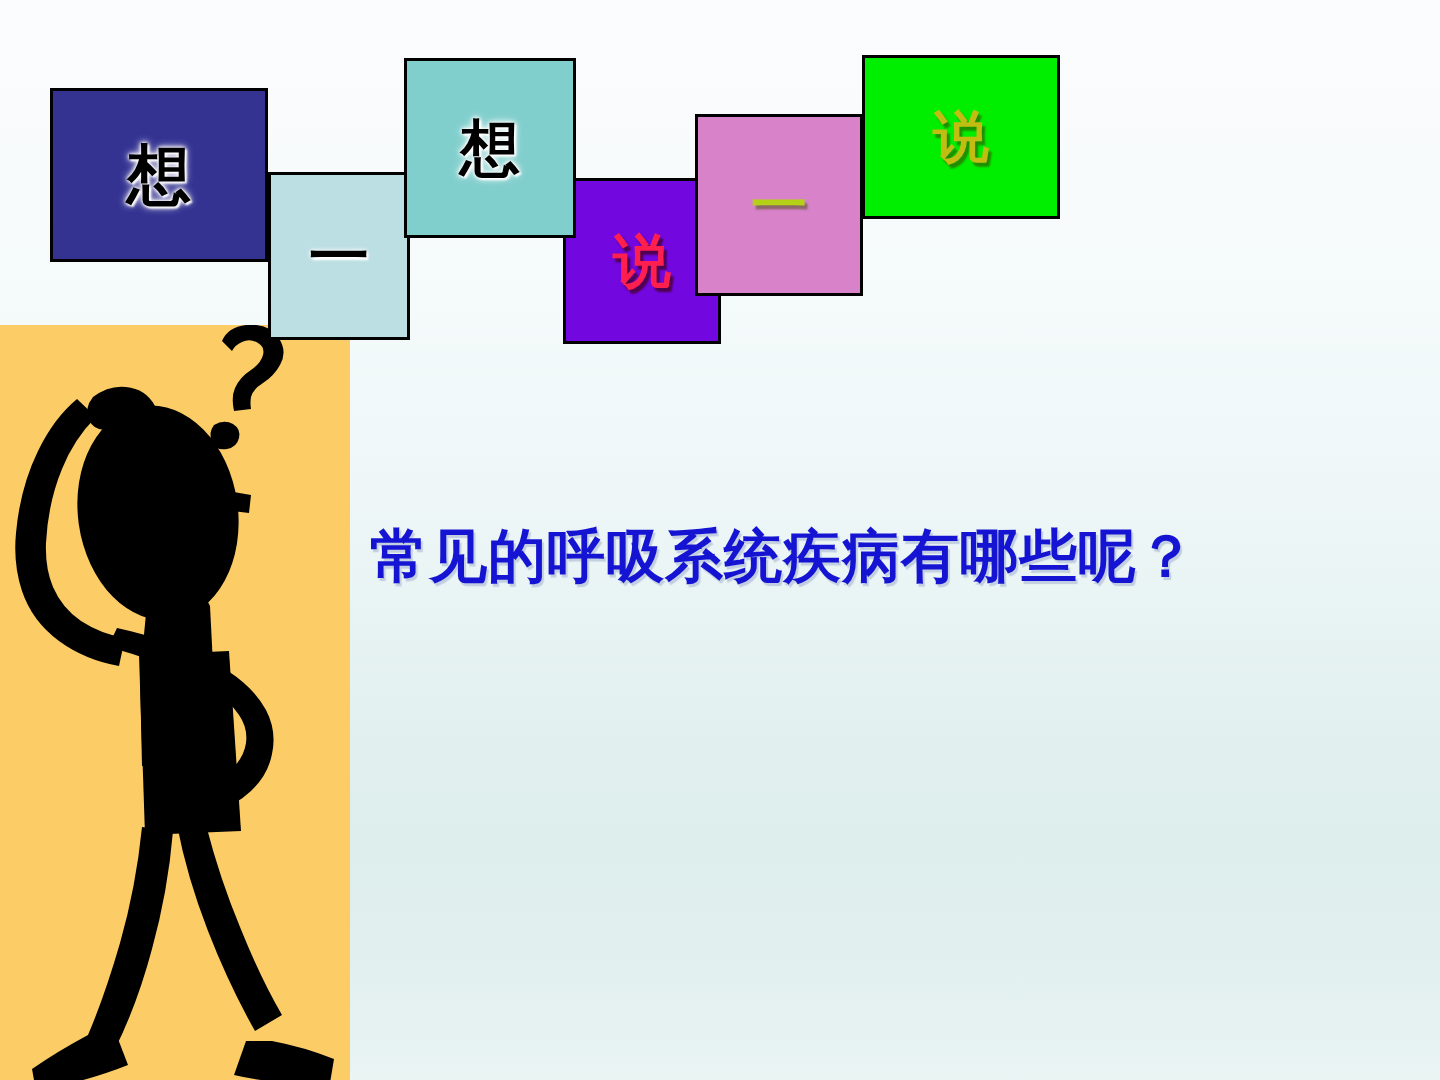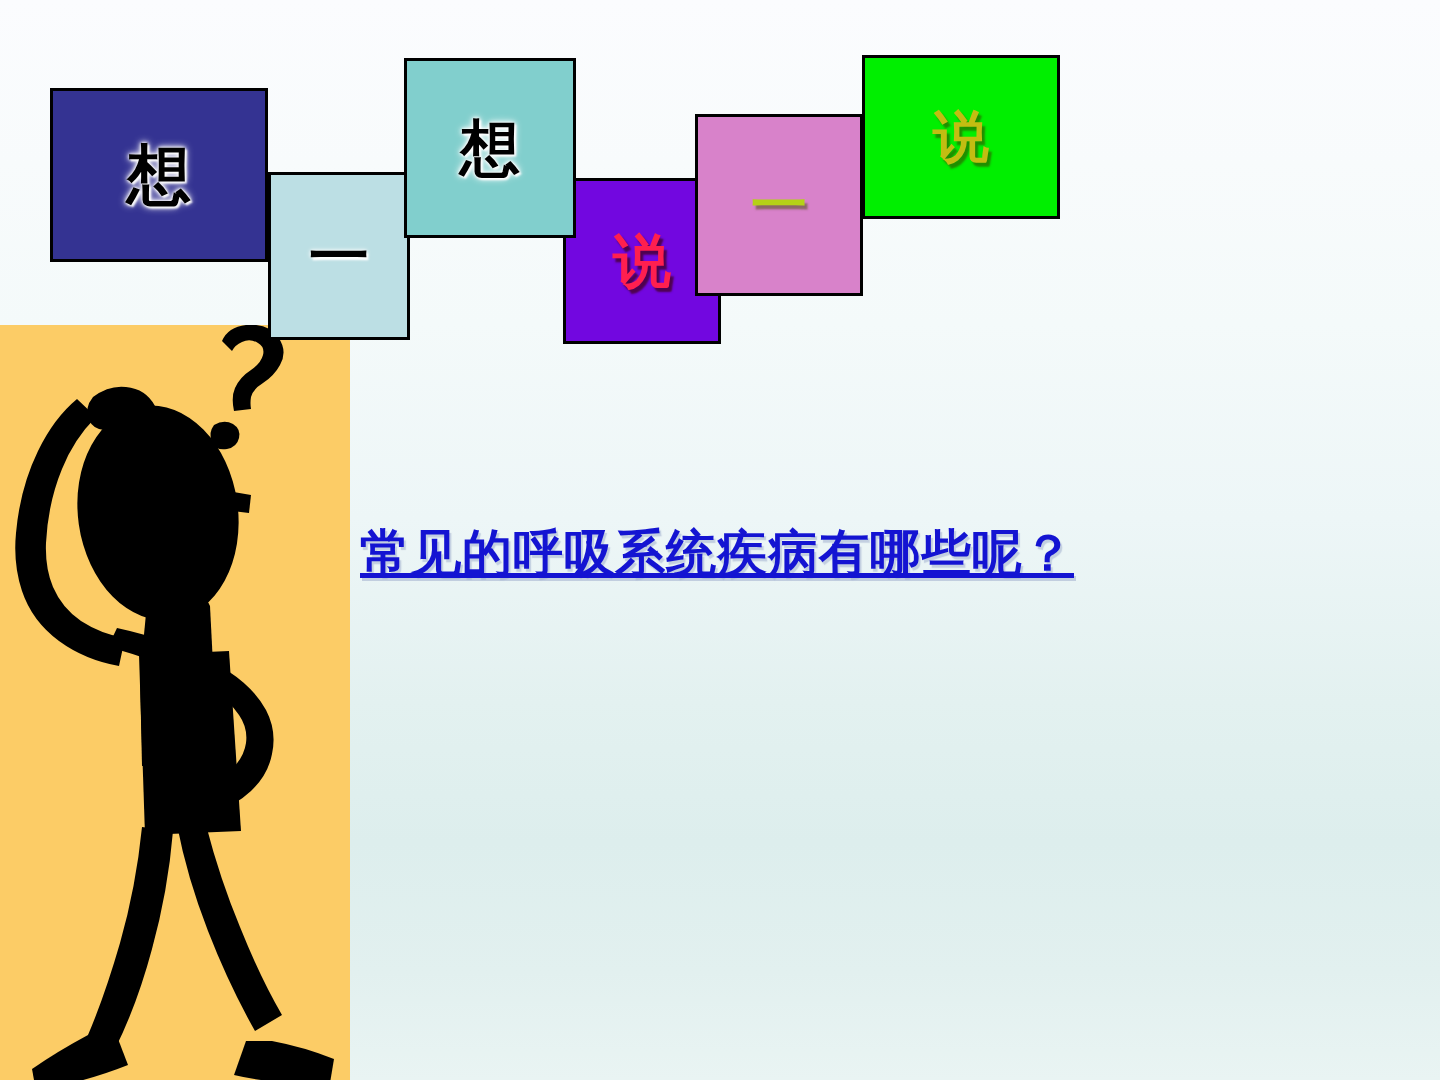--- a/index.html
+++ b/index.html
@@ -140,32 +140,31 @@
   }
   #box-shuo-2 .glyph {
     font-size: 56px;
     color: #c2bd12;
     text-shadow: 3px 4px 2px rgba(60,60,0,.55);
   }
 
   
   #headline {
     position: absolute;
-    left: 360px;
+    left: 370px;
     top: 525px;
     width: 1010px;
     font-family: "DejaVu Serif", "Liberation Serif", serif;
     font-weight: bold;
-    font-size: 50px;
+    font-size: 58px;
     letter-spacing: 1px;
     color: #1414d2;
     white-space: nowrap;
     text-shadow: 2px 3px 1px rgba(160,175,205,.55);
     line-height: 1.1;
-    text-decoration: underline;
   }
 </style>
 </head>
 <body>
 
 <div id="slide">
 
   <div class="yellow-panel"></div>
 
   <div class="figure-wrap">

